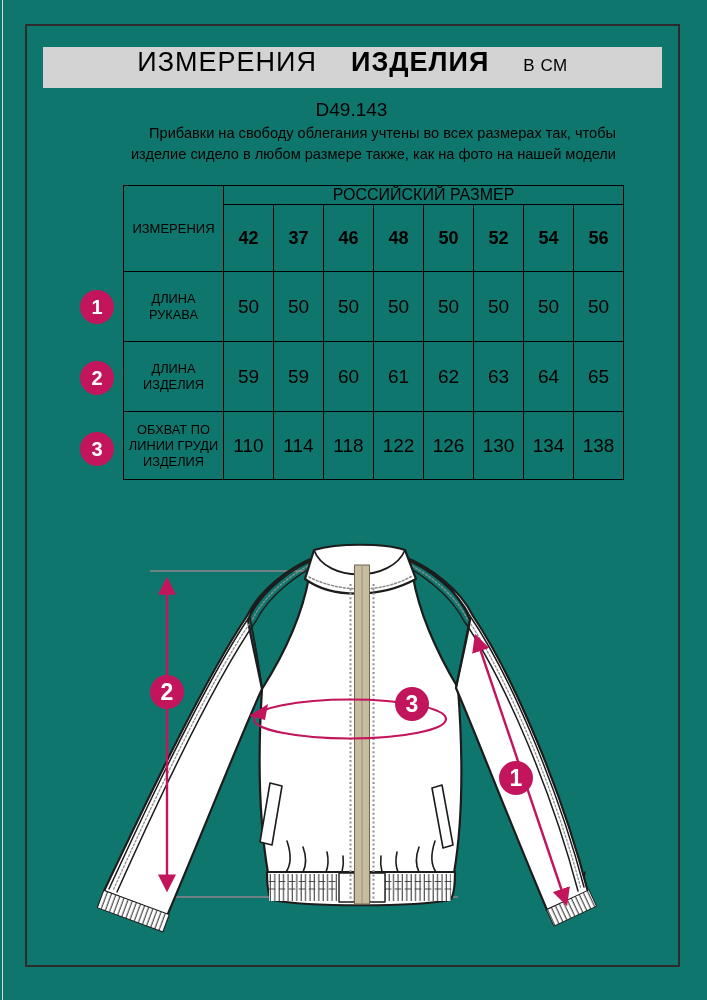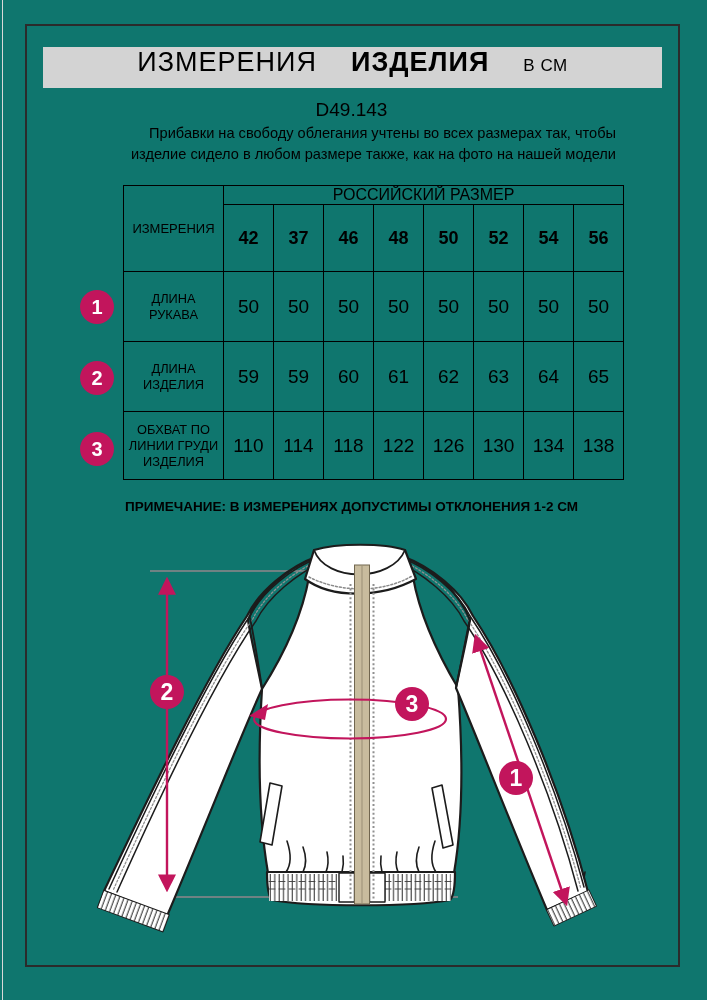--- a/index.html
+++ b/index.html
@@ -112,21 +112,20 @@
         <td class="val">134</td>
         <td class="val">138</td>
       </tr>
     </tbody>
   </table>
 
   <div class="row-circle rc1">1</div>
   <div class="row-circle rc2">2</div>
   <div class="row-circle rc3">3</div>
 
-  <div class="note">ПРИМЕЧАНИЕ: В ИЗМЕРЕНИЯХ ДОПУСТИМЫ ОТКЛОНЕНИЯ 1-2 СМ</div>
 
   <svg class="drawing" width="653" height="415" viewBox="25 540 653 415" xmlns="http://www.w3.org/2000/svg">
     <defs>
       <pattern id="rib" width="4.4" height="30" patternUnits="userSpaceOnUse">
         <rect width="4.4" height="30" fill="#ffffff"></rect>
         <line x1="2" y1="0" x2="2" y2="30" stroke="#3c3c3c" stroke-width="1.1"></line>
       </pattern>
       <marker id="arr" viewBox="0 0 8 8" markerWidth="7.5" markerHeight="7.5" refX="6.5" refY="4" orient="auto-start-reverse">
         <path d="M0,0 L8,4 L0,8 Z" class="accent-fill"></path>
       </marker>

